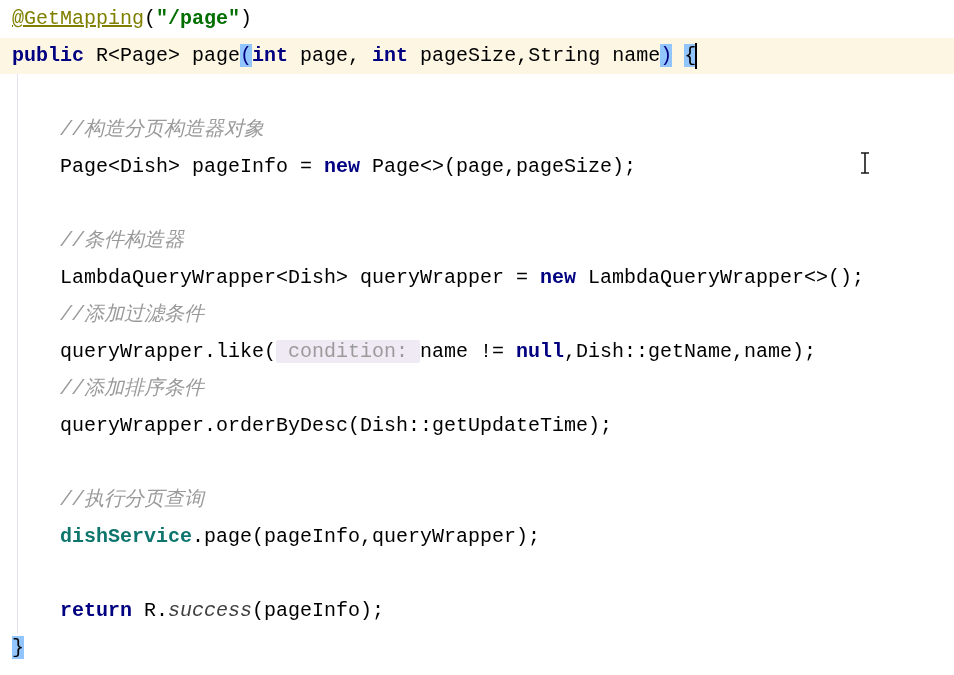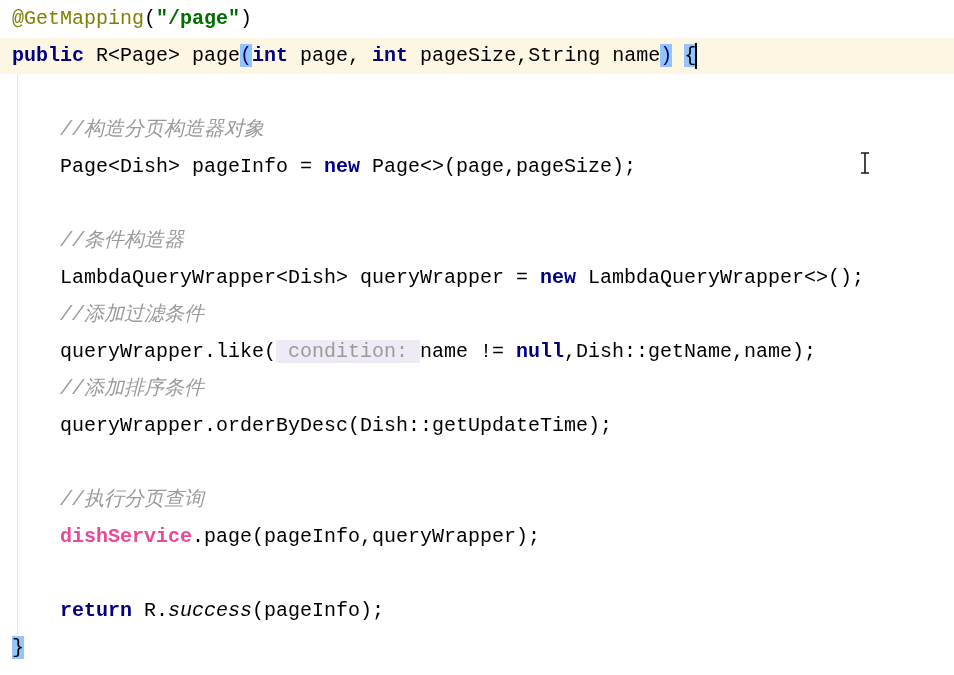--- a/index.html
+++ b/index.html
@@ -55,27 +55,27 @@
     line-height: 37px;
   }
 
   .code {
     position: relative;
     display: inline-block;
     vertical-align: top;
   }
 
   
-  .tok-annotation { color: #808000; }
+  .tok-annotation { color: #808000; text-decoration: underline; }
   .tok-string     { color: #026e00; font-weight: bold; }
   .tok-keyword    { color: #000080; font-weight: bold; }
   .tok-plain      { color: #000000; }
   .tok-comment    { color: #9a9a9a; font-style: italic; margin-top: 32px; }
-  .tok-field      { color: #ec4899; font-weight: bold; }
-  .tok-static     { color: #000000; font-style: italic; }
+  .tok-field      { color: #0f766e; font-weight: bold; }
+  .tok-static     { color: #404040; font-style: italic; }
   .tok-hint {
     color: #9b9b9b;
     background: #efeaf4;
     border-radius: 2px;
   }
   .tok-brace-match {
     background: #93c5fd;
     color: #000080;
   }
   .tok-brace-match.plainbrace { color: #000000; }

